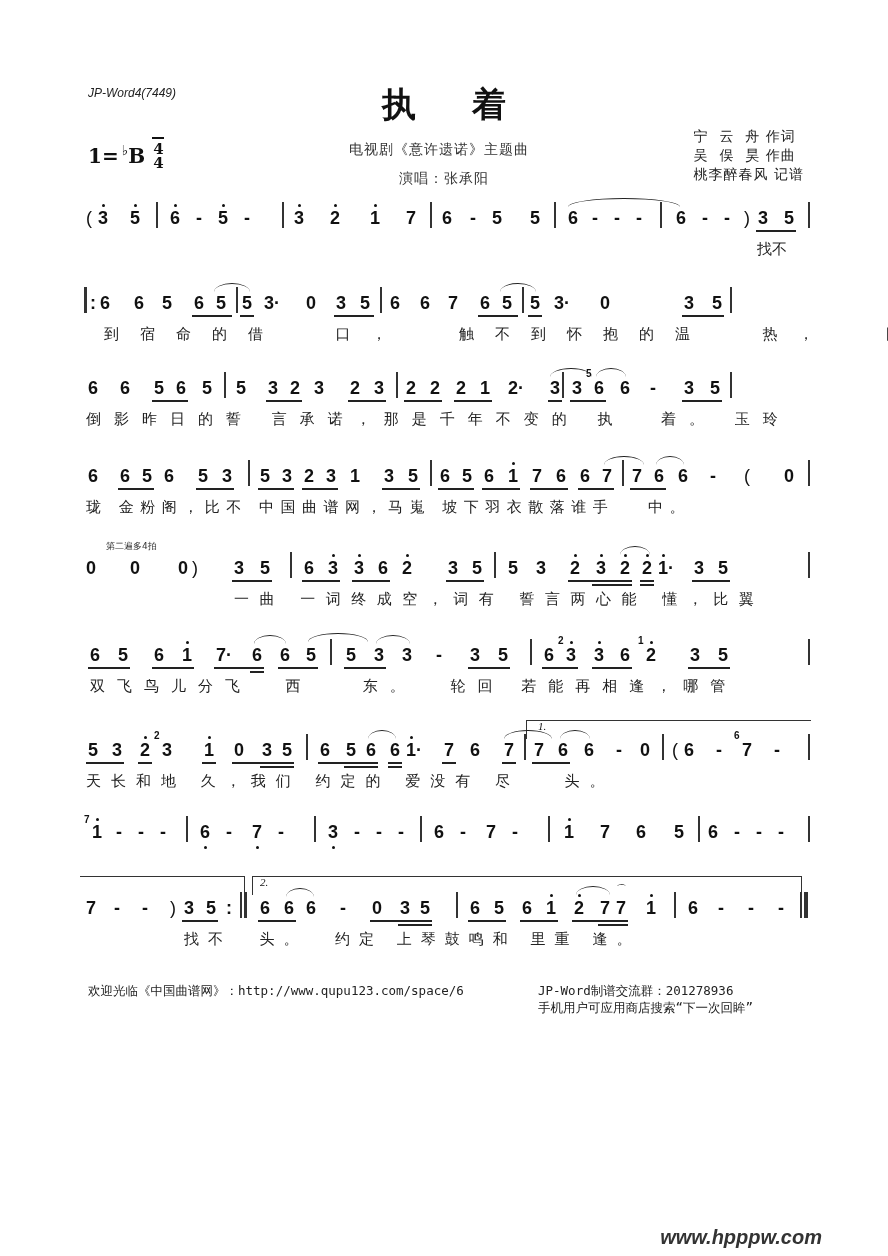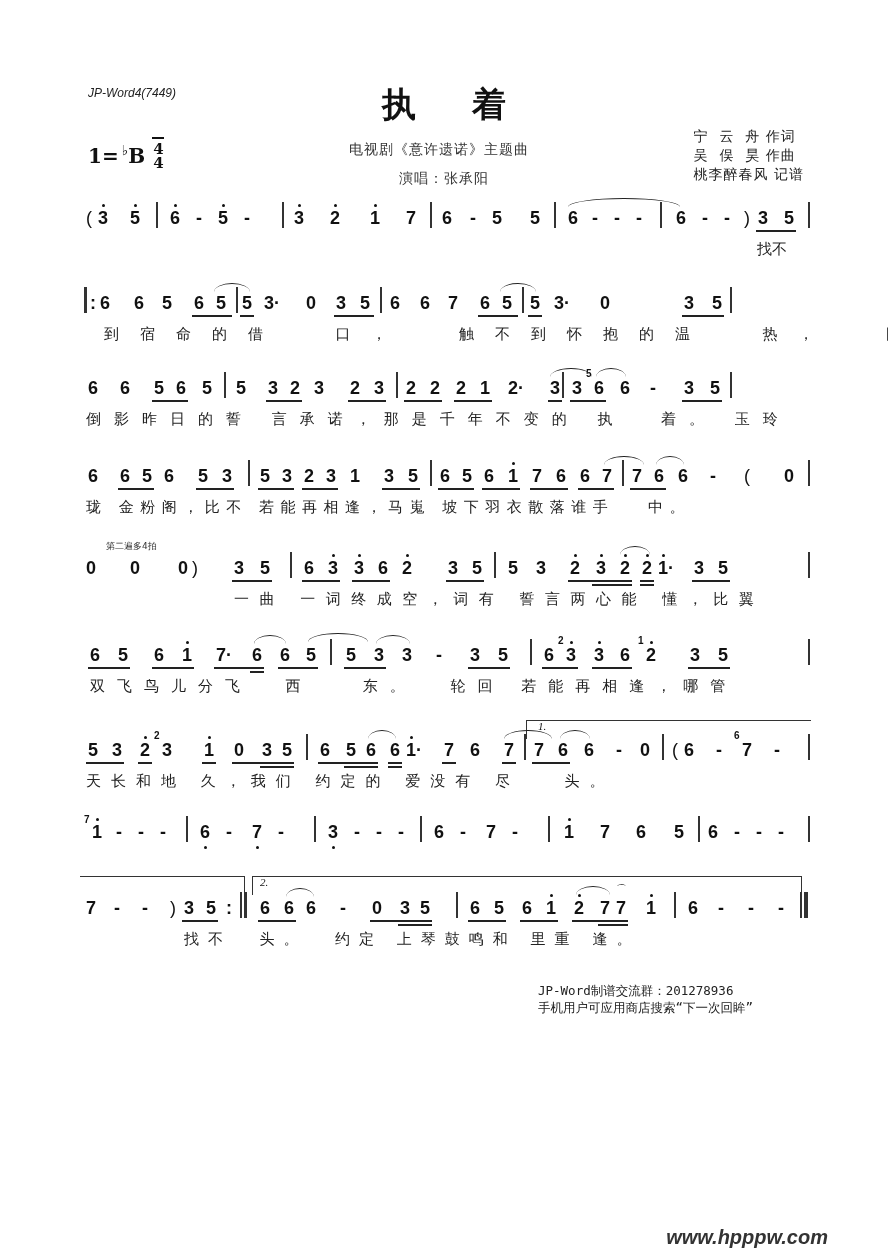--- a/index.html
+++ b/index.html
@@ -22,21 +22,21 @@
   .n { position: absolute; top: 0; }
   .bar { position: absolute; top: -6px; width: 1.5px; height: 26px; background: #333; }
   .ul { position: absolute; height: 1.5px; background: #222; }
   .dot-above { position: absolute; width: 3px; height: 3px; border-radius: 50%; background: #111; }
   .slur { position: absolute; border-top: 1.5px solid #222; border-radius: 50% 50% 0 0 / 100% 100% 0 0; height: 8px; }
   .volta { position: absolute; border-top: 1.2px solid #333; border-left: 1.2px solid #333; height: 18px; }
   .volta-num { position: absolute; font-size: 11px; font-style: italic; font-family: "Liberation Serif", serif; }
   .grace { position: absolute; font-size: 10px; font-family: "Liberation Sans", sans-serif; font-weight: bold; }
   .footer { left: 88px; top: 982px; font-size: 12.5px; color: #222; line-height: 17px; font-family: "DejaVu Sans Mono", monospace; white-space: pre; }
   .footer2 { left: 538px; top: 982px; font-size: 12.5px; color: #222; line-height: 17px; font-family: "DejaVu Sans Mono", monospace; white-space: pre; }
-  .site { right: 60px; top: 1226px; font-size: 20px; font-weight: bold; font-style: italic; color: #333; font-family: "Liberation Sans", sans-serif; margin-left: 40px; }
+  .site { right: 66px; top: 1226px; font-size: 20px; font-weight: bold; font-style: italic; color: #333; font-family: "Liberation Sans", sans-serif; margin-left: 40px; }
   .note-small { position: absolute; font-size: 9px; color: #333; }
 </style>
 </head>
 <body>
 
 <div class="abs watermark-top">JP-Word4(7449)</div>
 <div class="abs title">执着</div>
 
 <div class="abs key">
   <span>1=</span>
@@ -204,21 +204,21 @@
     <span class="n" style="left:548px;">7</span><span class="n" style="left:570px;">6</span>
     <span class="ul" style="left:546px;top:22px;width:36px;"></span>
     <span class="slur" style="left:572px;top:-10px;width:28px;"></span>
     <span class="n" style="left:594px;">6</span>
     <span class="n" style="left:626px;">-</span>
     <span class="n" style="left:660px;font-weight:normal;">(</span>
     <span class="n" style="left:700px;">0</span>
     <span class="bar" style="left:724px;"></span>
   </div>
   <div class="lyrics" style="top:32px;">
-    <span class="n" style="left:2px;letter-spacing:6.5px;">珑 金粉阁，比不 若能再相逢，马嵬 坡下羽衣散落谁手   中。</span>
+    <span class="n" style="left:2px;letter-spacing:6.5px;">珑 金粉阁，比不 中国曲谱网，马嵬 坡下羽衣散落谁手   中。</span>
   </div>
 </div>
 
 <div class="system" style="top:558px;">
   <div class="note-small" style="left:22px;top:-18px;">第二遍多4拍</div>
   <div class="notes">
     <span class="n" style="left:2px;">0</span>
     <span class="n" style="left:46px;">0</span>
     <span class="n" style="left:94px;">0</span>
     <span class="n" style="left:108px;font-weight:normal;">)</span>
@@ -429,15 +429,15 @@
     <span class="n" style="left:664px;">-</span>
     <span class="n" style="left:694px;">-</span>
     <span class="bar" style="left:716px;"></span>
     <span class="bar" style="left:720px;width:4px;"></span>
   </div>
   <div class="lyrics" style="top:32px;">
     <span class="n" style="left:100px;letter-spacing:9px;">找不  头。  约定 上琴鼓鸣和 里重 逢。</span>
   </div>
 </div>
 
-<div class="abs footer"></div>
+<div class="abs footer"><div>欢迎光临《中国曲谱网》：http://www.qupu123.com/space/6</div></div>
 <div class="abs footer2"><div>JP-Word制谱交流群：201278936</div><div>手机用户可应用商店搜索“下一次回眸”</div></div>
 <div class="abs site">www.hpppw.com</div>
 
 </body></html>

